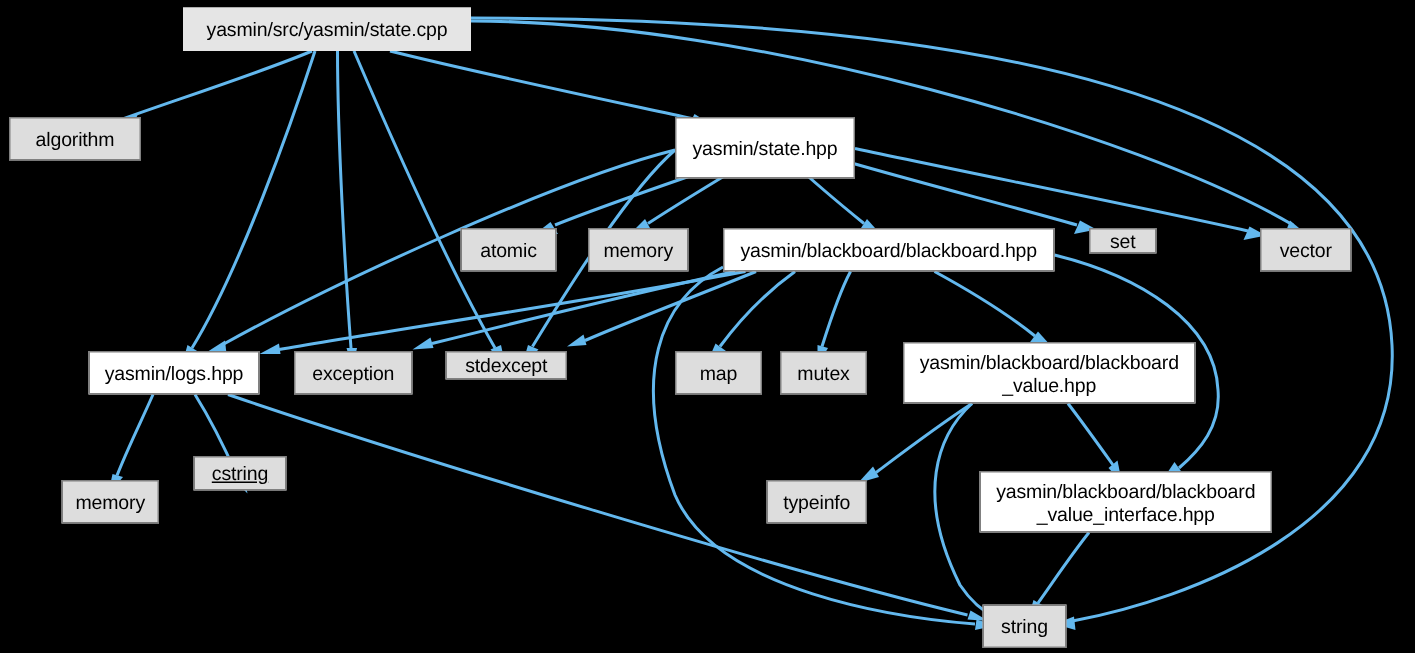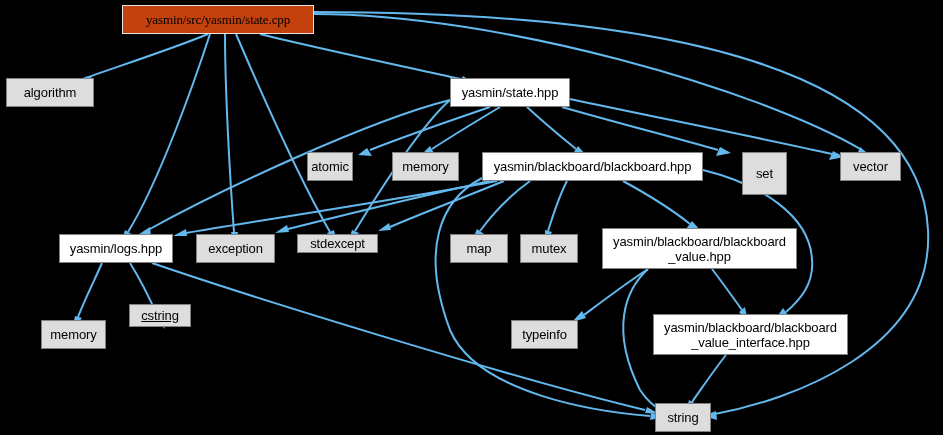--- a/index.html
+++ b/index.html
@@ -42,23 +42,22 @@
   }
   .node-std {
     background: #dddddd;
     border: 1px solid #808080;
   }
   .node-local {
     background: #ffffff;
     border: 1px solid #808080;
   }
   .node-root {
-    background: #c2410c;
+    background: #e5e5e5;
     border: 1px solid #e5e5e5;
-    font-family: Liberation Serif, serif;
   }
   .edge-path {
     fill: none;
     stroke: #63b8ee;
     stroke-width: 2;
   }
   .edge-head {
     fill: #63b8ee;
     stroke: none;
   }
@@ -181,25 +180,25 @@
         <polygon class="edge-head" points="155,319 165,329 162,315" fill="#63b8ee"></polygon>
       </g>
       <g>
         <path class="edge-path" d="M 152,263 C 260,300 520,380 645,410" stroke="#63b8ee"></path>
         <polygon class="edge-head" points="645,413 659,414 647,407" fill="#63b8ee"></polygon>
       </g>
     </svg>
   <div id="node-layer">
       <div class="node-box node-root" style="left: 122px; top: 5px; width: 192px; height: 29px;">yasmin/src/yasmin/state.cpp</div>
       <div class="node-box node-std" style="left: 6px; top: 78px; width: 88px; height: 29px;">algorithm</div>
-      <div class="node-box node-local" style="left: 450px; top: 78px; width: 120px; height: 29px;">yasmin/state.hpp</div>
-      <div class="node-box node-std" style="left: 307px; top: 152px; width: 46px; height: 29px;">atomic</div>
+      <div class="node-box node-local" style="left: 450px; top: 78px; width: 120px; height: 41px;">yasmin/state.hpp</div>
+      <div class="node-box node-std" style="left: 307px; top: 152px; width: 64px; height: 29px;">atomic</div>
       <div class="node-box node-std" style="left: 392px; top: 152px; width: 67px; height: 29px;">memory</div>
       <div class="node-box node-local" style="left: 482px; top: 152px; width: 221px; height: 29px;">yasmin/blackboard/blackboard.hpp</div>
-      <div class="node-box node-std" style="left: 742px; top: 152px; width: 45px; height: 43px;">set</div>
+      <div class="node-box node-std" style="left: 726px; top: 152px; width: 45px; height: 17px;">set</div>
       <div class="node-box node-std" style="left: 840px; top: 152px; width: 61px; height: 29px;">vector</div>
       <div class="node-box node-local" style="left: 59px; top: 234px; width: 114px; height: 29px;">yasmin/logs.hpp</div>
       <div class="node-box node-std" style="left: 196px; top: 234px; width: 79px; height: 29px;">exception</div>
       <div class="node-box node-std" style="left: 297px; top: 234px; width: 81px; height: 19px;">stdexcept</div>
       <div class="node-box node-std" style="left: 450px; top: 234px; width: 58px; height: 29px;">map</div>
       <div class="node-box node-std" style="left: 520px; top: 234px; width: 58px; height: 29px;">mutex</div>
       <div class="node-box node-local" style="left: 602px; top: 228px; width: 195px; height: 41px;">yasmin/blackboard/blackboard
 _value.hpp</div>
       <div class="node-box node-std" style="left: 41px; top: 320px; width: 65px; height: 29px;">memory</div>
       <div class="node-box node-std" style="left: 129px; top: 304px; width: 62px; height: 23px; text-decoration: underline;">cstring</div>

